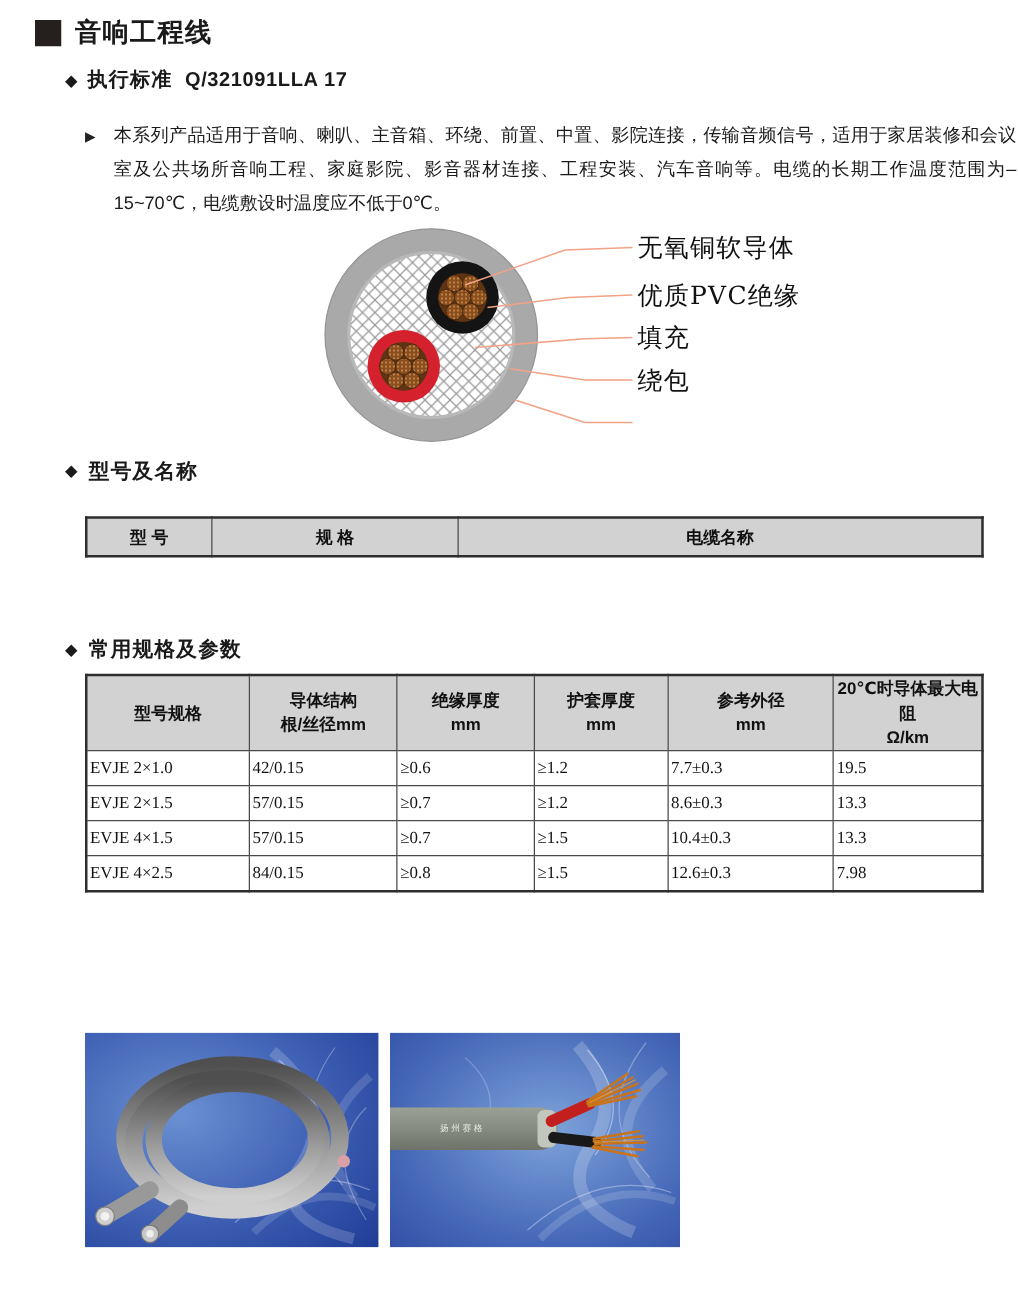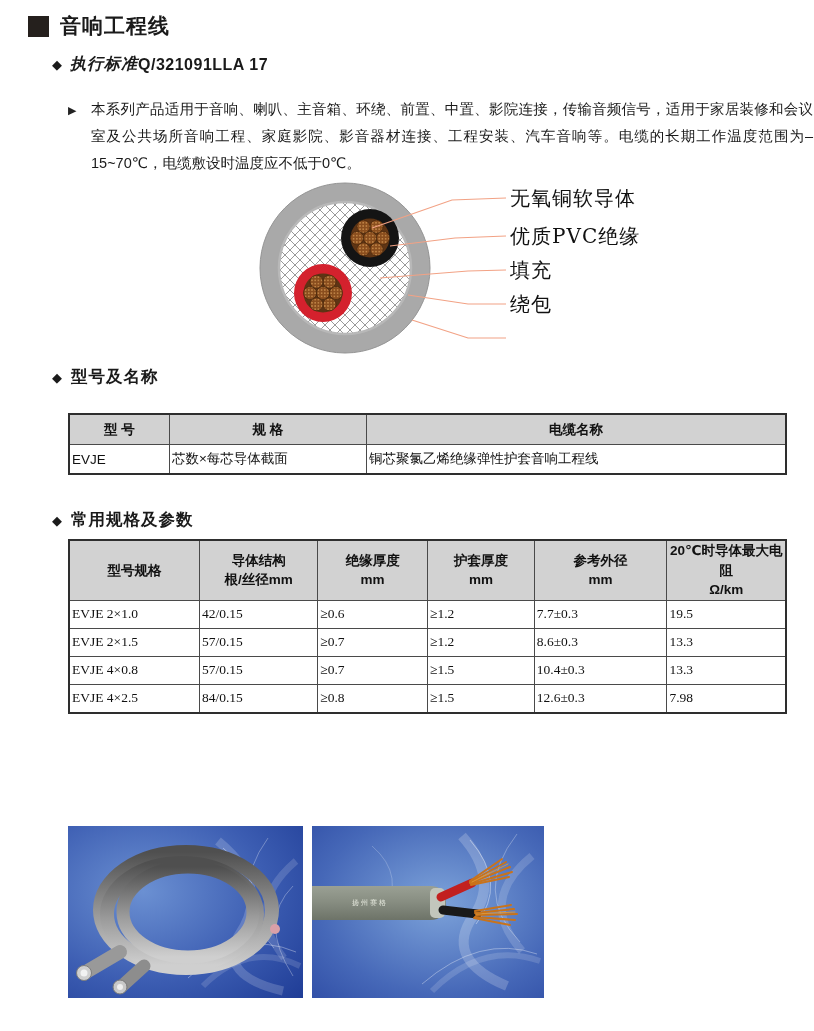--- a/index.html
+++ b/index.html
@@ -7,21 +7,21 @@
         font-family:"Liberation Sans","DejaVu Sans",sans-serif;color:#1a1a1a;}
 
   
   .title-row{position:absolute;top:12px;left:28px;display:flex;align-items:center;}
   .title-sq{width:21px;height:21px;background:#25201d;display:inline-block;}
   .title-row h1{margin:0 0 0 11px;font-size:21px;font-weight:700;letter-spacing:1px;}
 
   
   .std-row{position:absolute;top:54px;left:52px;display:flex;align-items:center;font-size:16px;font-weight:700;}
   .dia{font-size:13px;margin-right:8px;}
-  .std-label{letter-spacing:1px;font-style:italic;}
+  .std-label{margin-right:10px;letter-spacing:1px;}
   .std-value{letter-spacing:0.5px;}
 
   
   .para{position:absolute;top:96px;left:68px;width:722px;padding-left:23px;
         font-size:14.5px;line-height:27px;text-align:justify;}
   .para .arr{position:absolute;left:0;top:1px;font-size:11px;color:#222;}
 
   
   .diagram{position:absolute;top:170px;left:0;width:814px;height:196px;}
   .diagram svg{position:absolute;top:0;left:0;}
@@ -140,25 +140,20 @@
         <col style="width:14%">
         <col style="width:27.5%">
         <col style="width:58.5%">
       </colgroup>
     <tbody>
         <tr>
       <th>型 号</th>
       <th>规 格</th>
       <th>电缆名称</th>
     </tr>
-    <tr>
-      <td>EVJE</td>
-      <td>芯数×每芯导体截面</td>
-      <td>铜芯聚氯乙烯绝缘弹性护套音响工程线</td>
-    </tr>
   </tbody>
     </table>
 
   <div class="sec-head" style="top:509px">
     <span class="dia">◆</span>
     <span>常用规格及参数</span>
   </div>
 
   <table class="t2">
     <colgroup>
@@ -206,21 +201,21 @@
     </tr>
     <tr>
       <td>EVJE 2×1.5</td>
       <td>57/0.15</td>
       <td>≥0.7</td>
       <td>≥1.2</td>
       <td>8.6±0.3</td>
       <td>13.3</td>
     </tr>
     <tr>
-      <td>EVJE 4×0.8</td>
+      <td>EVJE 4×1.5</td>
       <td>57/0.15</td>
       <td>≥0.7</td>
       <td>≥1.5</td>
       <td>10.4±0.3</td>
       <td>13.3</td>
     </tr>
     <tr>
       <td>EVJE 4×2.5</td>
       <td>84/0.15</td>
       <td>≥0.8</td>

